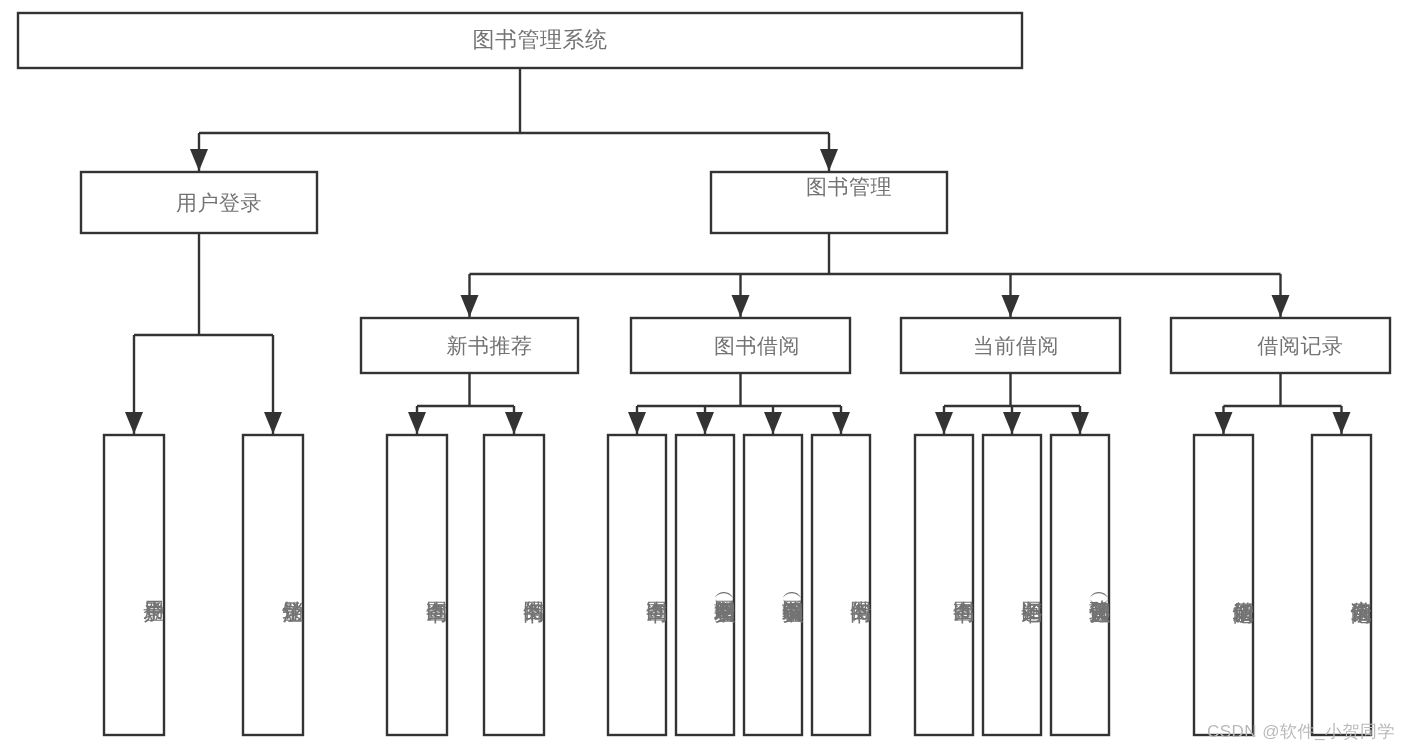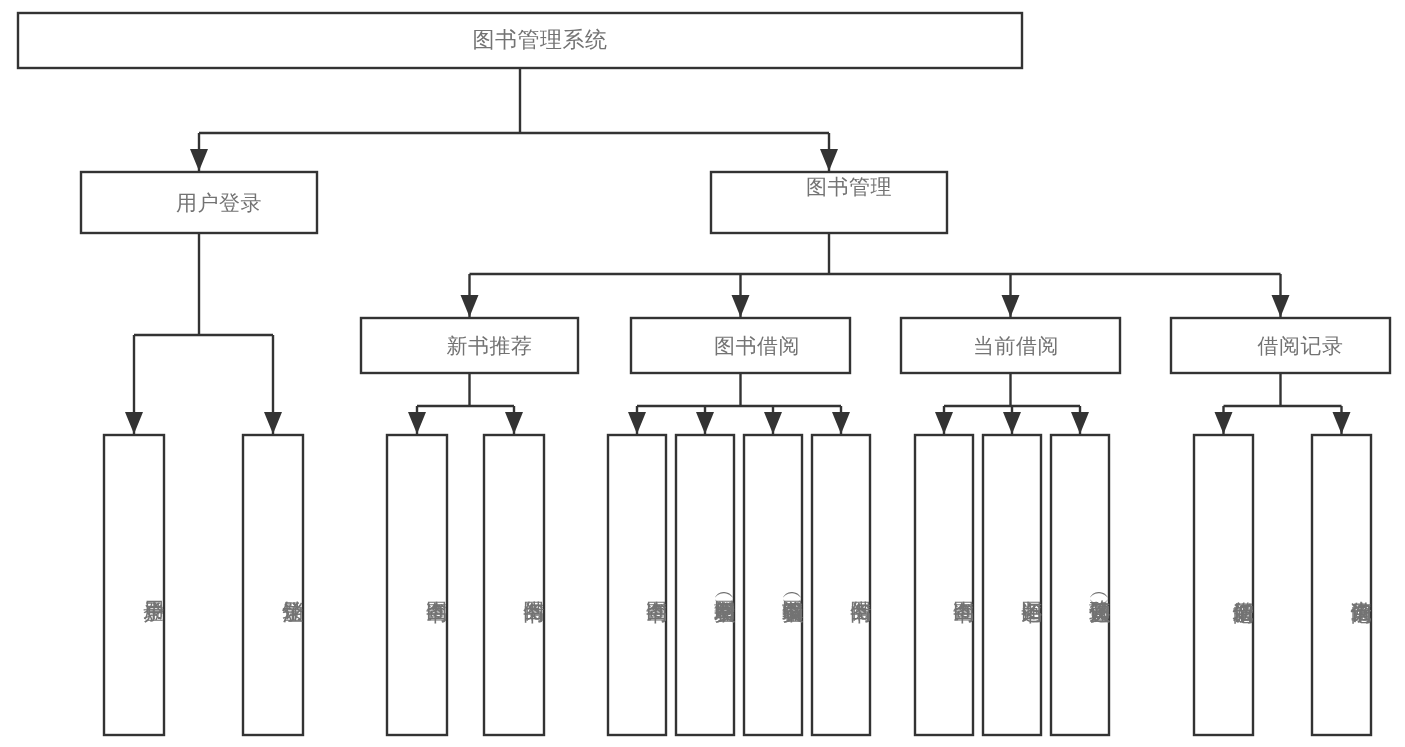--- a/index.html
+++ b/index.html
@@ -180,14 +180,15 @@
       <div class="node-label label-v" style="left: 676px; top: 435px; width: 58px; height: 300px;">新增图书（管理员）</div>
       <div class="node-label label-v" style="left: 744px; top: 435px; width: 58px; height: 300px;">编辑图书（管理员）</div>
       <div class="node-label label-v" style="left: 812px; top: 435px; width: 58px; height: 300px;">借阅图书</div>
       <div class="node-label label-v" style="left: 915px; top: 435px; width: 58px; height: 300px;">查询图书</div>
       <div class="node-label label-v" style="left: 983px; top: 435px; width: 58px; height: 300px;">归还图书</div>
       <div class="node-label label-v" style="left: 1051px; top: 435px; width: 58px; height: 300px;">确认归还（管理员）</div>
       <div class="node-label label-v" style="left: 1194px; top: 435px; width: 59px; height: 300px;">新增借阅记录</div>
       <div class="node-label label-v" style="left: 1312px; top: 435px; width: 59px; height: 300px;">查询借阅记录</div>
     </div>
 
+  <div class="watermark">CSDN @软件_小贺同学</div>
 
 </div>
 
 </body></html>

